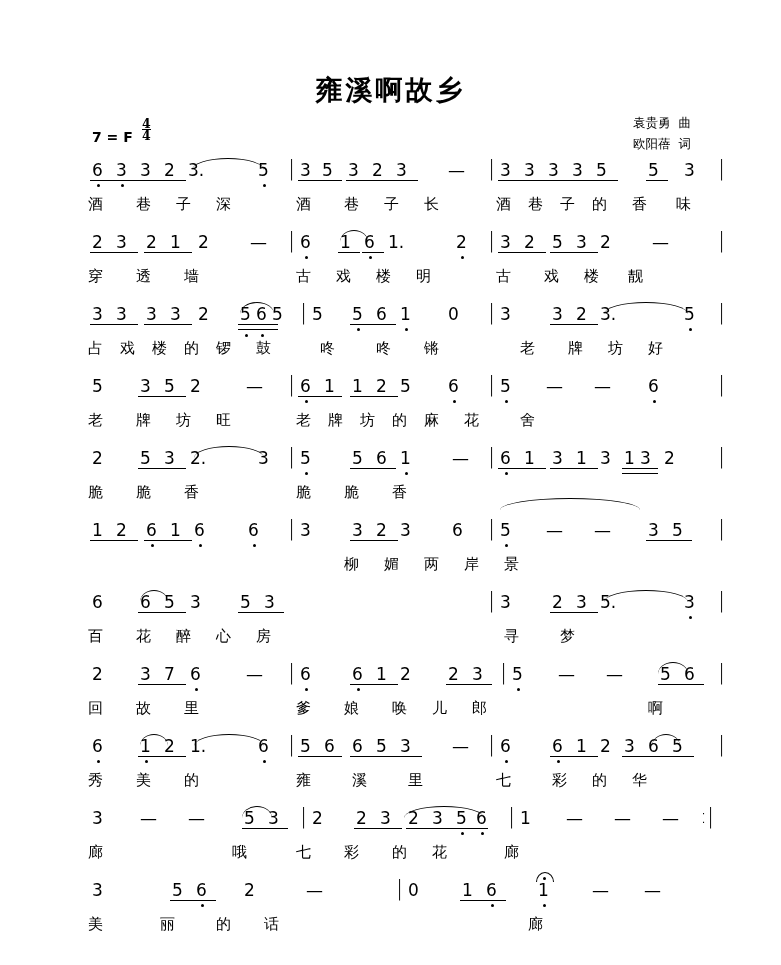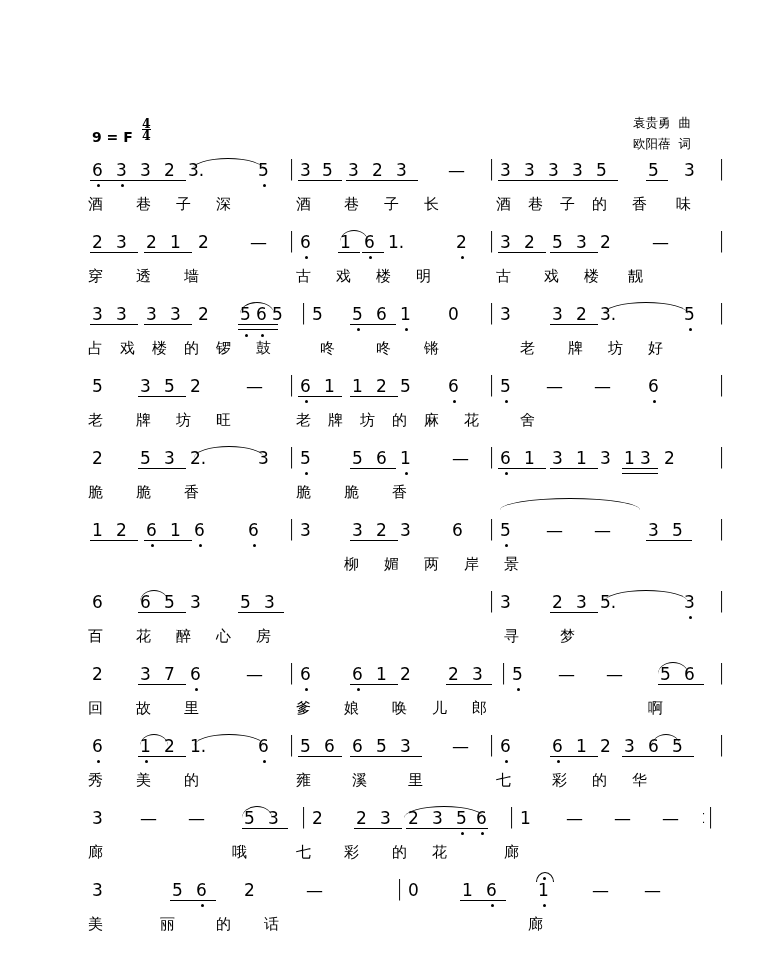--- a/index.html
+++ b/index.html
@@ -148,27 +148,28 @@
     height: 3px;
     border-radius: 50%;
     background: #000;
   }
 </style>
 </head>
 <body>
 
 <div id="sheet">
 
+  <div class="title">雍溪啊故乡</div>
 
   <div class="credits">
     <div class="row">袁贵勇  曲</div>
     <div class="row">欧阳蓓  词</div>
   </div>
 
-  <div class="keysig">9 = F</div>
+  <div class="keysig">7 = F</div>
   <div class="meter">
     <div>4</div>
     <div class="den">4</div>
   </div>
 
   <div id="systems-host">
       <div class="system" style="top: 158px;">
         <div class="notes">
           <span class="cell note" style="left: 92px; top: 2px;">6</span>
           <span class="cell note" style="left: 116px; top: 2px;">3</span>

